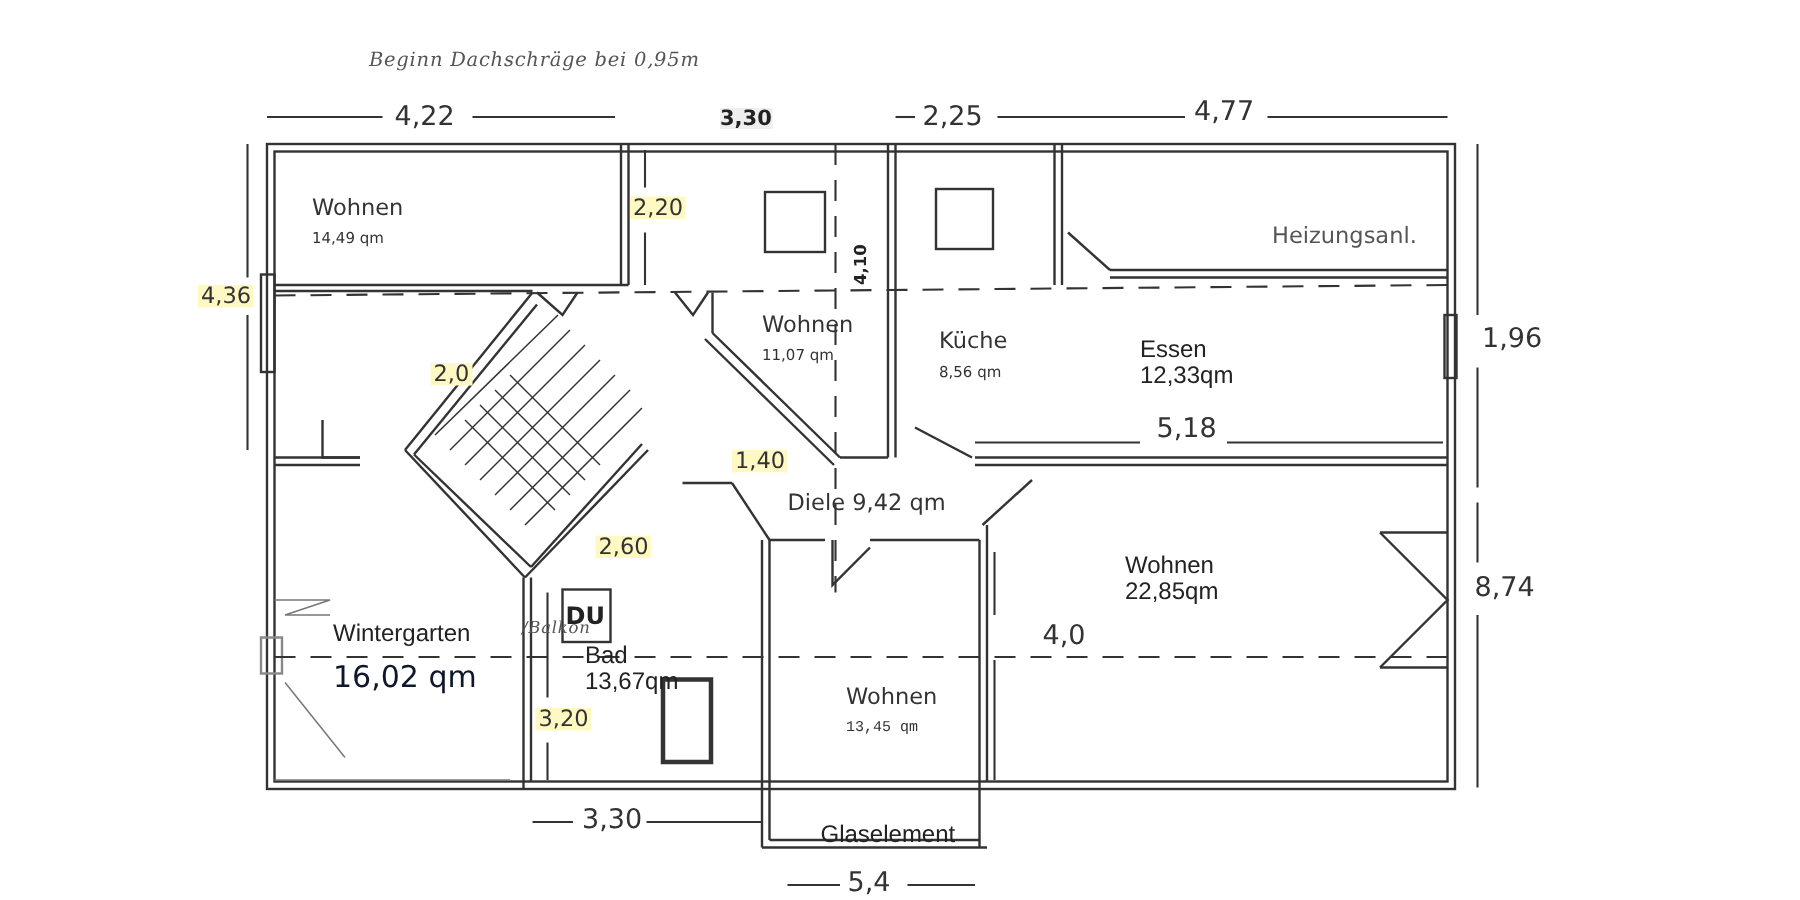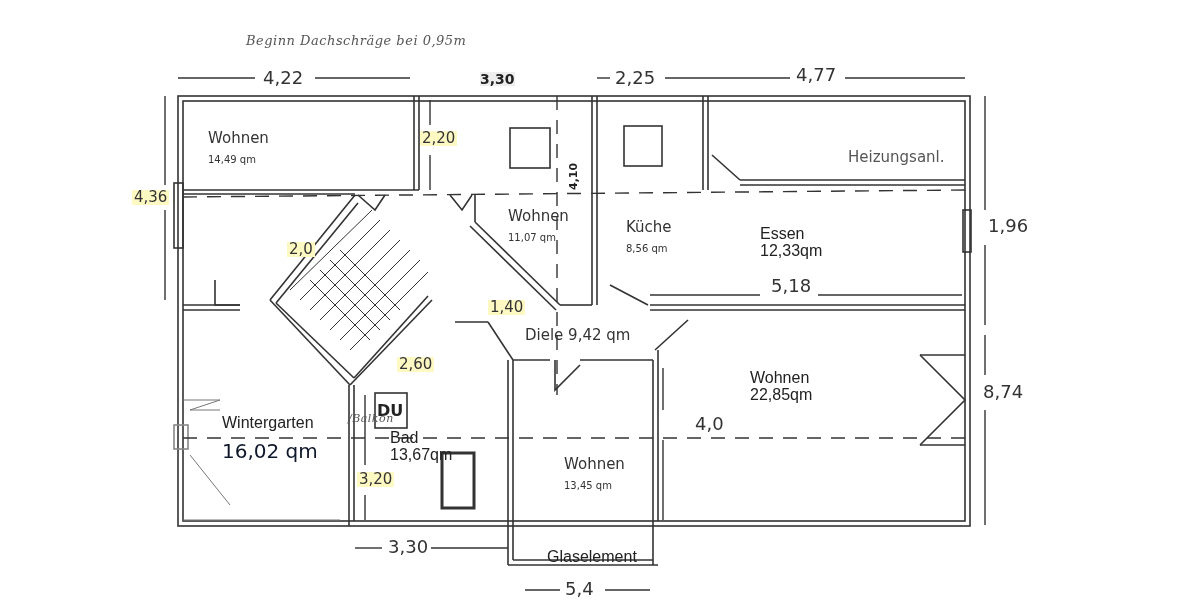--- a/index.html
+++ b/index.html
@@ -184,21 +184,21 @@
 <div class="lbl small" style="left:760px;top:243px;">12,33qm</div>
 
 <div class="lbl room-name" style="left:848px;top:150px;color:#555;">Heizungsanl.</div>
 
 <div class="lbl room-name" style="left:525px;top:328px;">Diele 9,42 qm</div>
 
 <div class="lbl small" style="left:750px;top:370px;">Wohnen</div>
 <div class="lbl small" style="left:750px;top:387px;">22,85qm</div>
 
 <div class="lbl room-name" style="left:564px;top:457px;">Wohnen</div>
-<div class="lbl room-area" style="left:564px;top:481px;">13,45 qm</div>
+<div class="lbl room-area" style="left:564px;top:481px;font-family:Liberation Mono, monospace;">13,45 qm</div>
 
 <div class="lbl small" style="left:222px;top:415px;">Wintergarten</div>
 <div class="lbl hand" style="left:300px;top:413px;font-size:11px;">/Balkon</div>
 <div class="lbl big-area" style="left:222px;top:441px;">16,02 qm</div>
 
 <div class="lbl small" style="left:390px;top:430px;">Bad</div>
 <div class="lbl small" style="left:390px;top:447px;">13,67qm</div>
 <div class="lbl hand-bold" style="left:377px;top:403px;font-size:16px;">DU</div>
 
 <div class="lbl small" style="left:547px;top:549px;">Glaselement</div>

